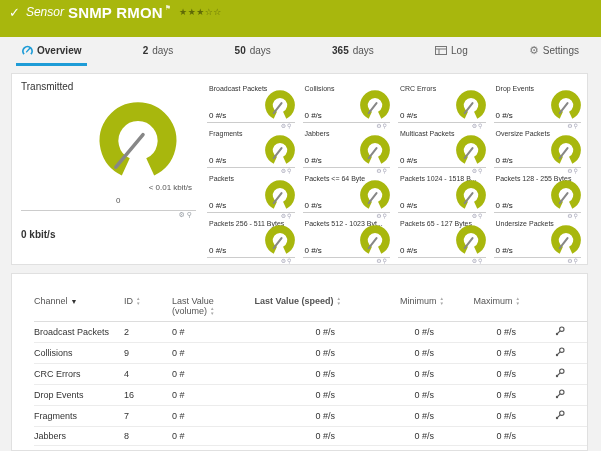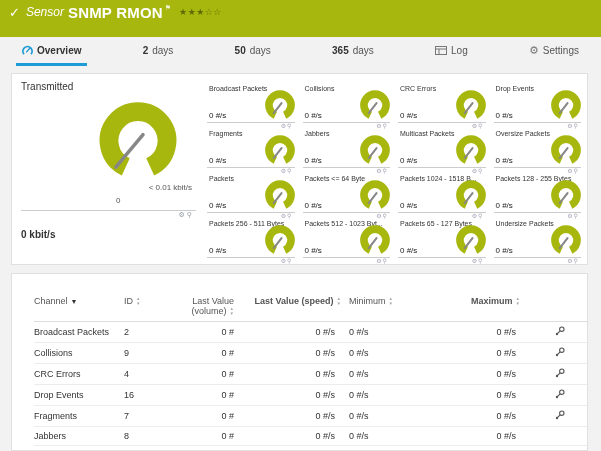--- a/index.html
+++ b/index.html
@@ -55,30 +55,30 @@
   .mg-line{position:absolute;left:1px;right:5px;bottom:4px;border-top:1px solid #ccc;}
   .mg-icons{position:absolute;right:7px;bottom:-2px;font-size:6px;color:#aab;letter-spacing:1px;}
 
   
   .panel-table{padding:20px 0 0 22px;}
   table{border-collapse:collapse;font-size:9px;color:#333;table-layout:fixed;}
   th{font-size:9px;color:#555;font-weight:400;text-align:left;vertical-align:top;padding:2px 0 5px 0;border-bottom:1px solid #ddd;cursor:pointer;}
   td{padding:4px 0;border-bottom:1px solid #ececec;}
   .c1{width:90px;}
   .c2{width:48px;}
-  .c3{width:62px;text-align:right;}
+  .c3{width:62px;text-align:left;}
   .c4{width:115px;text-align:right;}
-  .c5{width:95px;}
+  .c5{width:95px;text-align:right;}
   .c6{width:88px;text-align:right;}
   .c7{width:55px;text-align:center;}
   td.c4{padding-right:14px;}
   td.c5{padding-right:10px;}
   td.c6{padding-right:16px;}
   th.c4{padding-right:8px;font-weight:bold;}
-  th.c6{padding-right:12px;font-weight:bold;}
+  th.c6{padding-right:12px;}
   .sort-desc{color:#333;font-size:7px;margin-left:3px;}
   .sort-both{display:inline-flex;flex-direction:column;font-size:4.5px;line-height:1;color:#aaa;vertical-align:middle;margin-left:3px;}
   .sort-both i{font-style:normal;}
   td.c1{cursor:pointer;}
   .wrench{cursor:pointer;}
 </style>
 </head>
 <body>
 
 <div class="page">

